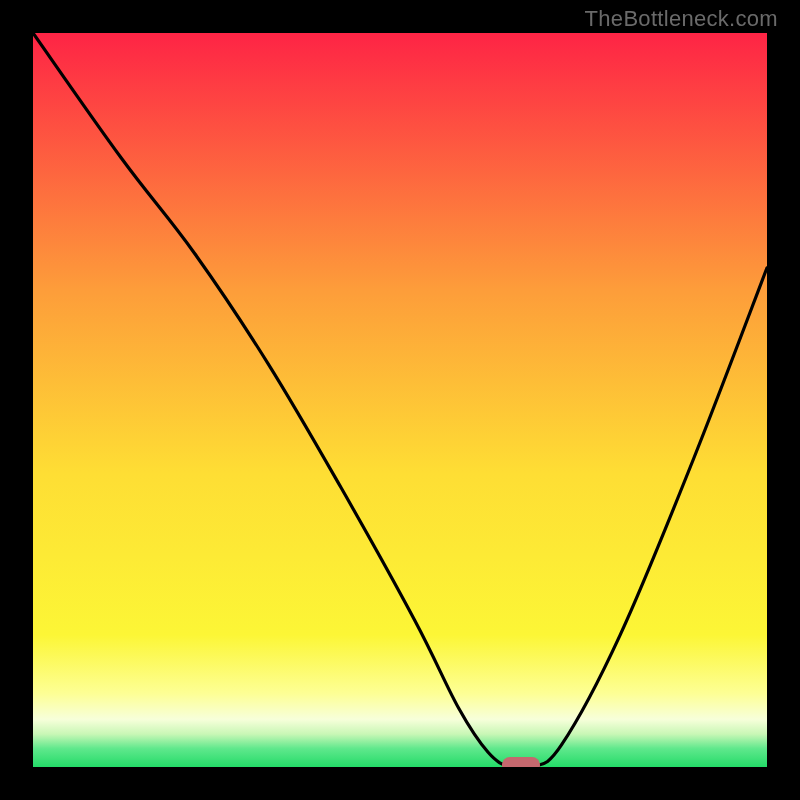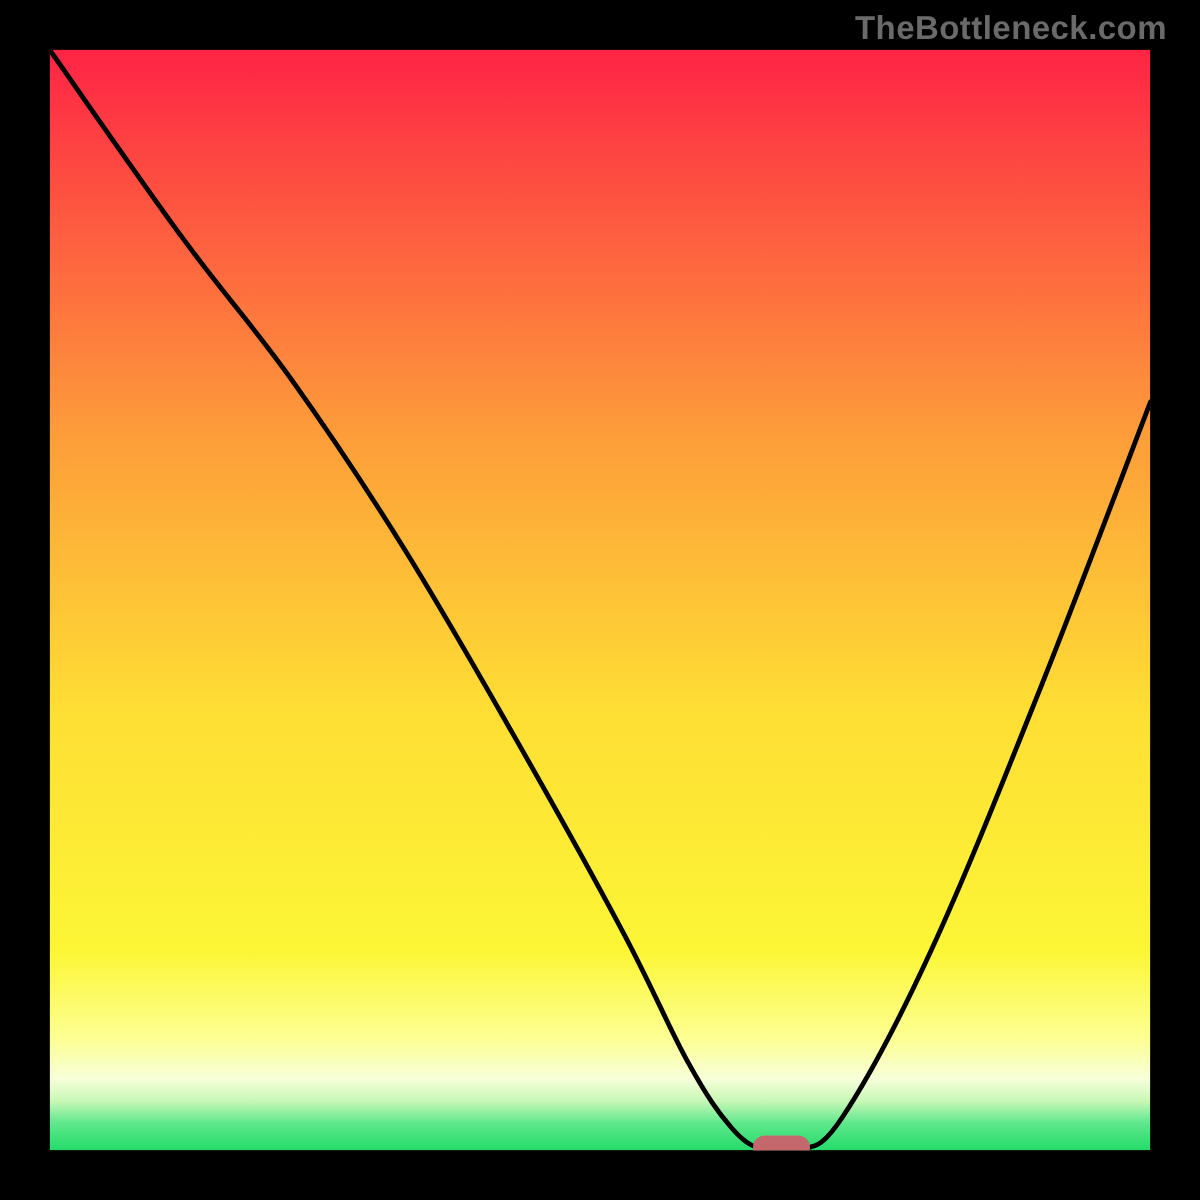--- a/index.html
+++ b/index.html
@@ -27,21 +27,21 @@
     position: absolute;
     inset: 0;
   }
   .watermark {
     position: absolute;
     top: 6px;
     right: 22px;
     color: #6a6a6a;
     font-size: 22px;
     letter-spacing: 0.3px;
-    font-weight: 700;
+    font-weight: 400;
   }
   .marker {
     position: absolute;
     width: 38px;
     height: 16px;
     border-radius: 8px;
     background: #c5686e;
     transform: translate(-50%, -50%);
   }
 </style>

